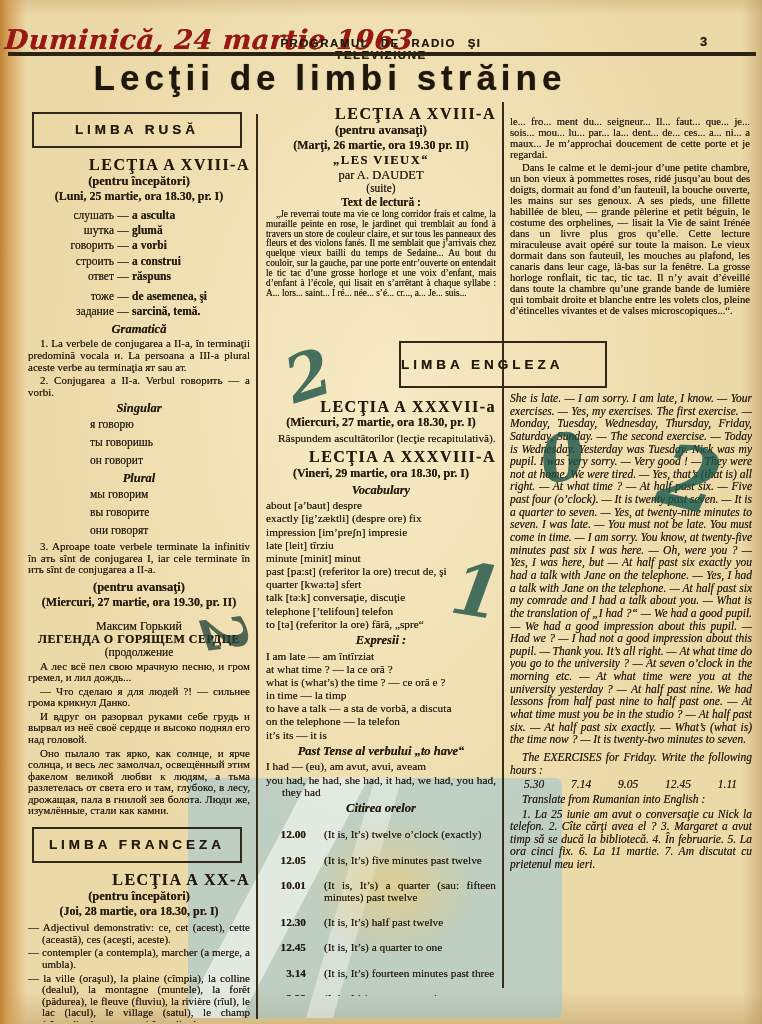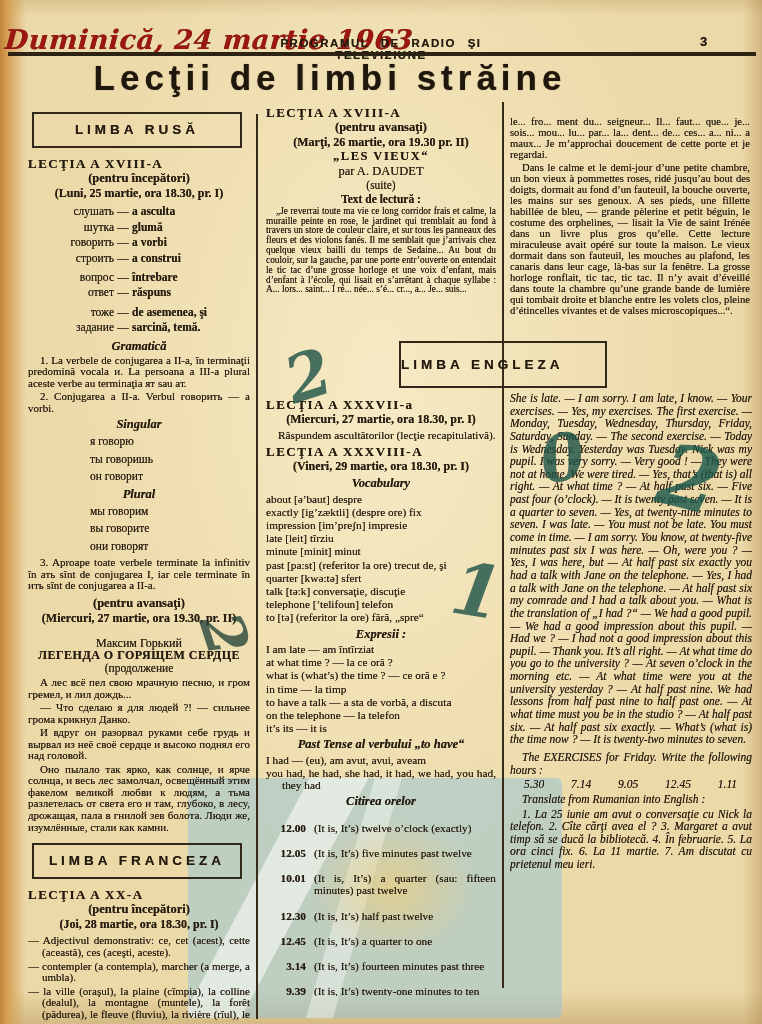--- a/index.html
+++ b/index.html
@@ -44,21 +44,21 @@
   .v2{left:502px;top:102px;height:886px;}
   .col{position:absolute;z-index:2;overflow:hidden;text-align:justify;}
   .col1{left:28px;top:110px;width:222px;height:912px;font-size:11px;line-height:1.05;}
   .col2top{left:266px;top:104px;width:230px;height:236px;font-size:11px;line-height:1.05;}
   .col2bot{left:266px;top:396px;width:230px;height:600px;font-size:11.3px;line-height:1.08;}
   .col3top{left:510px;top:114px;width:240px;height:216px;font-size:10.6px;line-height:1.04;}
   .col3bot{left:510px;top:390px;width:242px;height:632px;font-size:11.5px;line-height:1.1;font-style:italic;}
   
   .langbox{border:2.5px solid #32281a;margin:2px 8px 9px 4px;padding:8px 0 9px;text-align:center;
     font:700 13.5px "Liberation Sans","DejaVu Sans",sans-serif;letter-spacing:4px;}
-  .lect{text-align:left;font-weight:700;font-size:13px;letter-spacing:1.5px;margin:2px 0 1px;}
+  .lect{text-align:right;font-weight:700;font-size:16px;letter-spacing:1.5px;margin:2px 0 1px;}
   .lsub{text-align:center;font-weight:700;font-size:12.5px;margin:0 0 2px;}
   .sched{text-align:center;font-weight:700;font-size:12px;margin:2px 0 5px;}
   .ihead{text-align:center;font-style:italic;font-weight:700;font-size:12.5px;margin:4px 0 2px;}
   .para{text-indent:12px;margin:2px 0;}
   .para0{text-indent:0;margin:2px 0;}
   .vocab{margin:2px 0 4px;}
   .vrow{display:grid;grid-template-columns:86px 18px 1fr;line-height:1.34;font-size:11.5px;}
   .vrow .ru{text-align:right;}
   .vrow .dash::before{content:"—";}
   .vrow .dash{text-align:center;}
@@ -66,21 +66,21 @@
   .vgap{margin-top:4px;}
   .conj{margin:1px 0 3px 62px;line-height:1.3;font-size:11.5px;}
   .au{text-align:center;font-size:12px;margin-top:4px;}
   .gt{text-align:center;font-weight:700;font-size:12px;letter-spacing:.5px;}
   .gs{text-align:center;font-size:11.5px;margin-bottom:3px;}
   .dashlist .ditem{padding-left:14px;text-indent:-14px;margin:2px 0;}
   .ditem::before{content:"— ";}
   .french{font-size:9.3px;line-height:1.06;text-indent:10px;margin:2px 0;}
   .readlbl{text-align:center;font-weight:700;font-size:11.5px;margin:2px 0 2px;}
   .hang{padding-left:16px;text-indent:-16px;margin:1px 0;}
-  .crow{display:grid;grid-template-columns:40px 1fr;column-gap:8px;margin:13px 0;}
+  .crow{display:grid;grid-template-columns:40px 1fr;column-gap:18px;margin:13px 0;}
   .ctime{font-weight:700;text-align:right;}
   .hours{padding-left:14px;word-spacing:24px;margin:2px 0;}
   .engbox{position:absolute;left:399px;top:341px;width:204px;height:43px;z-index:3;
     border:2.5px solid #32281a;display:flex;align-items:center;justify-content:flex-start;
     font:700 13.5px "Liberation Sans","DejaVu Sans",sans-serif;letter-spacing:4px;color:#241a0e;}
   .colink{text-shadow:0 0 .4px rgba(36,26,14,.7);}
 </style>
 </head>
 <body>
 
@@ -131,25 +131,20 @@
         </div>
       <div class="vrow">
           <span class="ru">говорить</span>
           <span class="dash"></span>
           <span class="ro">a vorbi</span>
         </div>
       <div class="vrow">
           <span class="ru">строить</span>
           <span class="dash"></span>
           <span class="ro">a construi</span>
-        </div>
-      <div class="vrow vgap">
-          <span class="ru">вопрос</span>
-          <span class="dash"></span>
-          <span class="ro">întrebare</span>
         </div>
       <div class="vrow">
           <span class="ru">ответ</span>
           <span class="dash"></span>
           <span class="ro">răspuns</span>
         </div>
       <div class="vrow vgap">
           <span class="ru">тоже</span>
           <span class="dash"></span>
           <span class="ro">de asemenea, şi</span>

